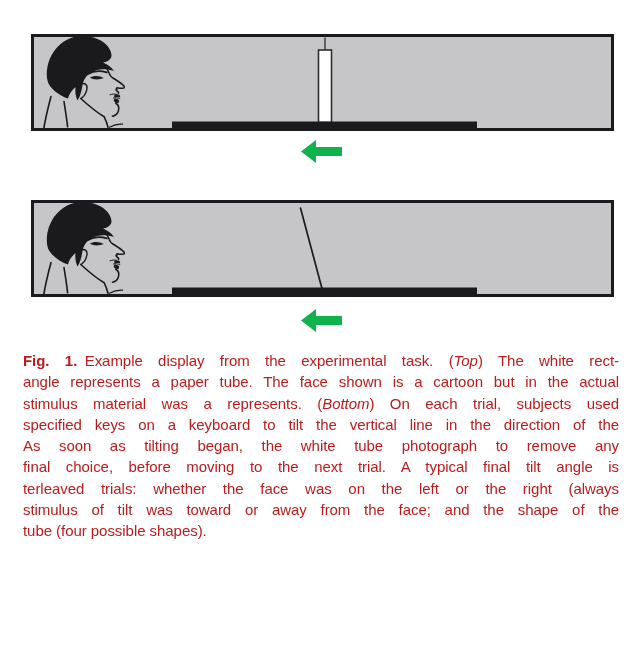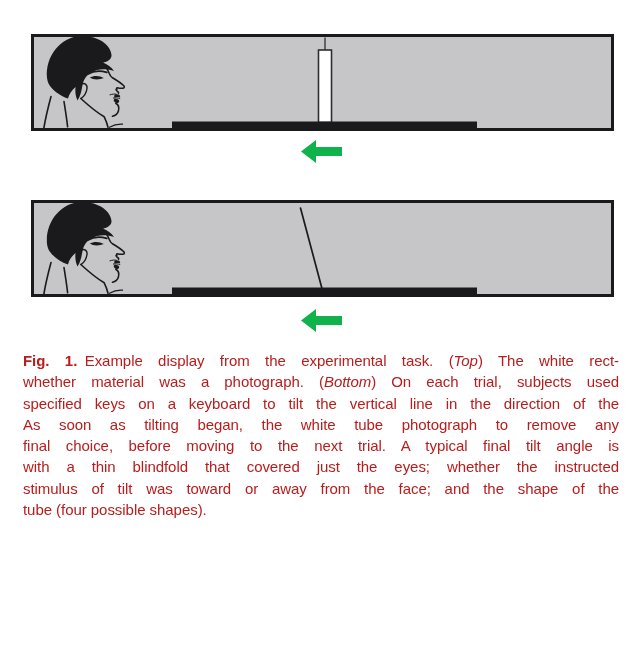--- a/index.html
+++ b/index.html
@@ -93,22 +93,23 @@
     <line class="tilt-line" x1="269.5" y1="8" x2="291.5" y2="90.5"></line>
     <rect class="ink-fill" x="141" y="87.5" width="305" height="7"></rect>
   </svg>
 
   <svg class="arrow arrow-bottom" viewBox="0 0 41 23">
     <polygon points="0,11.5 15,0 15,7 41,7 41,16 15,16 15,23"></polygon>
   </svg>
 
   <div class="caption">
       <div class="caption-line"><span class="b">Fig. 1.</span><span> Example display from the experimental task. (</span><span class="i">Top</span><span>) The white rect-</span></div>
-      <div class="caption-line"><span>whether material was a photograph. (</span><span class="i">Bottom</span><span>) On each trial, subjects used</span></div>
+      <div class="caption-line"><span>angle represents a paper tube. The face shown is a cartoon but in the actual</span></div>
+      <div class="caption-line"><span>stimulus material was a represents. (</span><span class="i">Bottom</span><span>) On each trial, subjects used</span></div>
       <div class="caption-line"><span>specified keys on a keyboard to tilt the vertical line in the direction of the</span></div>
       <div class="caption-line"><span>As soon as tilting began, the white tube photograph to remove any</span></div>
       <div class="caption-line"><span>final choice, before moving to the next trial. A typical final tilt angle is</span></div>
-      <div class="caption-line"><span>with a thin blindfold that covered just the eyes; whether the instructed</span></div>
+      <div class="caption-line"><span>terleaved trials: whether the face was on the left or the right (always</span></div>
       <div class="caption-line"><span>stimulus of tilt was toward or away from the face; and the shape of the</span></div>
       <div class="caption-line last"><span>tube (four possible shapes).</span></div>
     </div>
 
 </div>
 
 </body></html>

